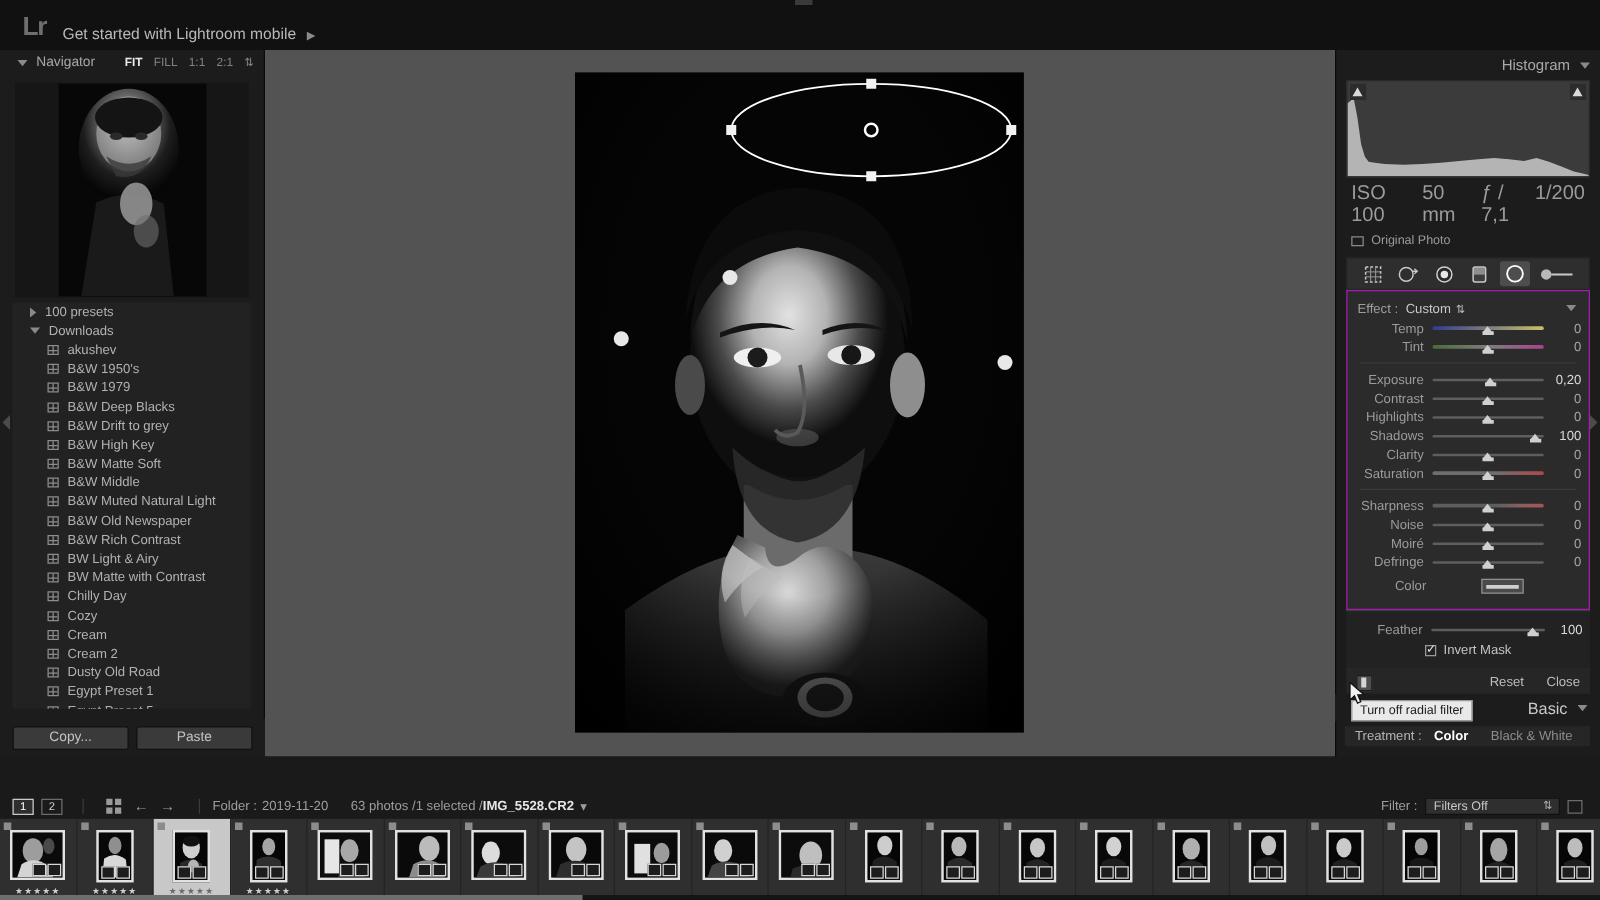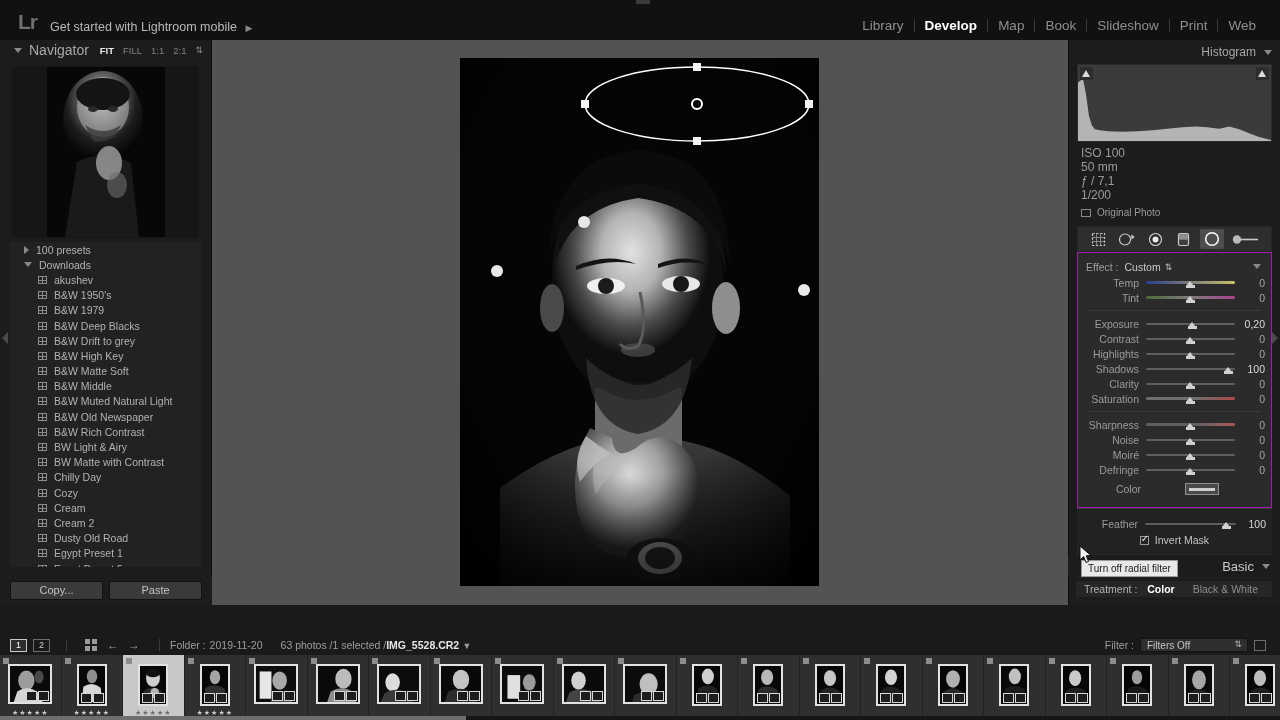--- a/index.html
+++ b/index.html
@@ -26,21 +26,21 @@
 
   
   .leftpanel { position:absolute; left:0; top:40px; width:212px; height:565px;
                background:#1c1c1c; border-right:1px solid #0b0b0b; }
   .panel-head { position:relative; height:20px; display:flex; align-items:center;
                 padding:0 8px 0 14px; color:#9a9a9a; font-size:11.5px; }
   .tri { width:0;height:0; border-left:4px solid transparent; border-right:4px solid transparent;
          border-top:5px solid #8a8a8a; margin-right:7px; }
   .tri-right { width:0;height:0; border-top:4px solid transparent; border-bottom:4px solid transparent;
          border-left:5px solid #8a8a8a; margin-right:7px; }
-  .nav-title { font-size:14px; color:#a8a8a8; }
+  .nav-title { font-size:11px; color:#a8a8a8; }
   .nav-zooms { margin-left:auto; display:flex; align-items:center; gap:9px; font-size:9.5px; color:#828282; }
   .nav-zooms .z.active { color:#e8e8e8; font-weight:bold; }
   .nav-stepper { font-size:9px; color:#8a8a8a; }
 
   .nav-thumb-wrap { margin:6px 12px 0 12px; height:172px; background:#161616;
                     display:flex; align-items:center; justify-content:center; }
   .nav-thumb { width:118px; height:170px; position:relative; overflow:hidden; background:#050505; }
 
   .presets-head { margin-top:12px; height:20px; display:flex; align-items:center;
                   padding:0 10px 0 14px; }
@@ -83,21 +83,21 @@
   .tri-d { width:0;height:0;border-left:4px solid transparent;border-right:4px solid transparent;
            border-top:5px solid #8a8a8a; margin-left:8px;}
   .hist-box { margin:0 8px; height:78px; background:#3b3b3b; position:relative; border:1px solid #2a2a2a;}
   .hist-svg { position:absolute; inset:0; width:100%; height:100%; }
   .clip-l, .clip-r { position:absolute; top:2px; width:13px; height:13px; background:#2c2c2c; }
   .clip-l { left:2px; } .clip-r { right:2px; }
   .clip-tri { position:absolute; left:2px; top:3px; width:0;height:0;
               border-left:4.5px solid transparent;border-right:4.5px solid transparent;
               border-bottom:7px solid #d9d9d9; }
   .exif { display:flex; justify-content:space-between; margin:4px 12px 0 12px;
-          font-size:12px; color:#9b9b9b;flex-direction:column; }
+          font-size:16px; color:#9b9b9b; }
   .origphoto { display:flex; align-items:center; margin:5px 0 0 12px; font-size:10px; color:#9b9b9b; }
   .op-box { width:10px;height:8px;border:1px solid #8a8a8a;margin-right:6px; }
 
   .toolstrip { margin:8px 8px 0 8px; height:26px; background:#2e2e2e; border:1px solid #262626;
                display:flex; align-items:center; justify-content:space-around; padding:0 6px; }
   .tool { width:24px; height:20px; display:flex; align-items:center; justify-content:center; }
   .tool.active { background:#4d4d4d; border-radius:2px; }
 
   .maskrow { margin:0 8px; height:22px; background:#262626; display:flex; align-items:center;
              padding:0 8px; font-size:10.5px; color:#9e9e9e; border-bottom:1px solid #161616;}
@@ -205,35 +205,20 @@
 </head>
 <body>
 
 <div class="app">
 
   <div class="topbar">
     <div class="lr-logo">Lr</div>
     <div class="idplate">
       <span>Get started with Lightroom mobile</span>
       <span class="idplate-arrow">▶</span>
-    </div>
-    <div class="modules">
-      <span class="module">Library</span>
-      <span class="mod-sep"></span>
-      <span class="module active">Develop</span>
-      <span class="mod-sep"></span>
-      <span class="module">Map</span>
-      <span class="mod-sep"></span>
-      <span class="module">Book</span>
-      <span class="mod-sep"></span>
-      <span class="module">Slideshow</span>
-      <span class="mod-sep"></span>
-      <span class="module">Print</span>
-      <span class="mod-sep"></span>
-      <span class="module">Web</span>
     </div>
   </div>
   <div class="topnotch"></div>
 
   <div class="leftpanel">
 
     <div class="panel-head">
       <span class="tri"></span>
       <span class="nav-title">Navigator</span>
       <span class="nav-zooms">

